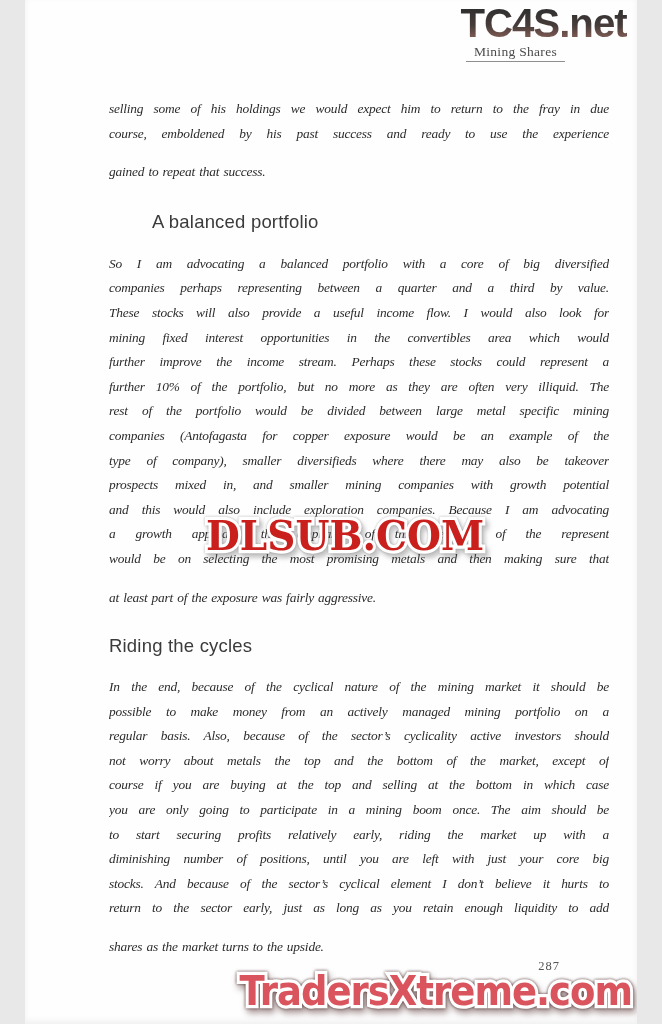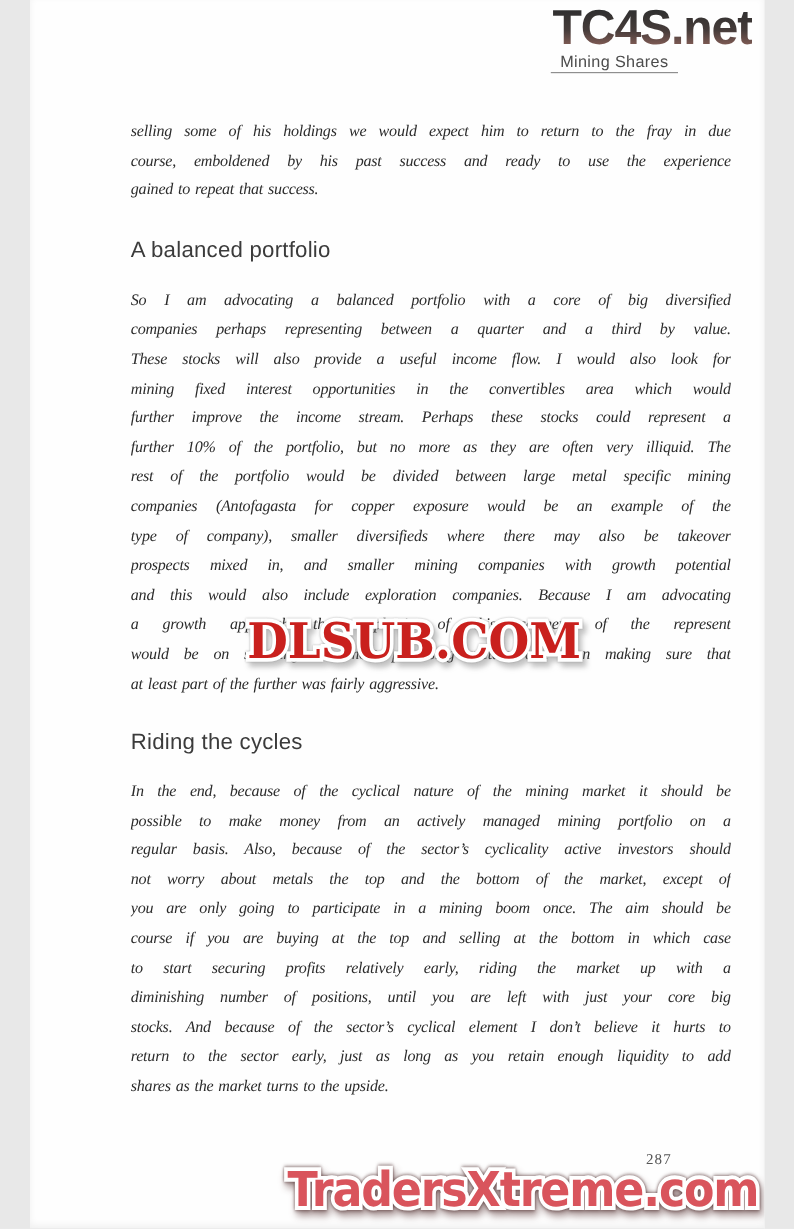--- a/index.html
+++ b/index.html
@@ -30,21 +30,21 @@
     background: linear-gradient(180deg, #2f2f2f 18%, #463c3a 55%, #8c625a 88%, #9a6c63 100%);
     -webkit-background-clip: text;
     background-clip: text;
     color: transparent;
     line-height: 46px;
   }
   .tagline {
     position: absolute;
     top: 44px;
     right: 72px;
-    font-family: Liberation Sans, sans-serif;
+    font-family: Liberation Serif, serif;
     font-size: 13.5px;
     color: #4c4c4c;
     padding: 0 8px 1px 8px;
     border-bottom: 1px solid #8f8f8f;
     letter-spacing: 0.3px;
     white-space: nowrap;
   }
 
   
   .content {
@@ -56,29 +56,29 @@
   .para { font-size: 13.4px; letter-spacing: -0.2px; word-spacing: 1px; }
   .pline {
     text-align: justify;
     text-align-last: justify;
     line-height: 24.6px;
     height: 24.6px;
     overflow: hidden;
     white-space: normal;
     font-style: italic;
   }
-  .pline-last { text-align-last: left; }
+  .pline-last { text-align-last: left; margin-top: 14px; }
   .section-heading {
     font-family: "Liberation Sans", "DejaVu Sans", sans-serif;
     font-weight: 400;
     font-size: 18.5px;
     color: #3b3b3b;
     letter-spacing: 0.2px;
   }
-  .heading-1 { margin-top: 26px; margin-bottom: 19px; }
+  .heading-1 { margin-top: 26px; margin-bottom: 19px; margin-left: 43px; }
   .heading-2 { margin-top: 25px; margin-bottom: 18px; }
 
   
   .watermark {
     position: absolute;
     left: 181px;
     top: 509px;
     width: 302px;
     height: 52px;
     display: flex;
@@ -150,32 +150,32 @@
         <div class="pline">mining fixed interest opportunities in the convertibles area which would</div>
         <div class="pline">further improve the income stream. Perhaps these stocks could represent a</div>
         <div class="pline">further 10% of the portfolio, but no more as they are often very illiquid. The</div>
         <div class="pline">rest of the portfolio would be divided between large metal specific mining</div>
         <div class="pline">companies (Antofagasta for copper exposure would be an example of the</div>
         <div class="pline">type of company), smaller diversifieds where there may also be takeover</div>
         <div class="pline">prospects mixed in, and smaller mining companies with growth potential</div>
         <div class="pline">and this would also include exploration companies. Because I am advocating</div>
         <div class="pline">a growth approach the emphasis of this segment of the represent</div>
         <div class="pline">would be on selecting the most promising metals and then making sure that</div>
-        <div class="pline pline-last">at least part of the further was fairly aggressive.</div>
+        <div class="pline pline-last">at least part of the exposure was fairly aggressive.</div>
       </div>
 
     <div class="section-heading heading-2">Riding the cycles</div>
 
     <div class="para">
         <div class="pline">In the end, because of the cyclical nature of the mining market it should be</div>
         <div class="pline">possible to make money from an actively managed mining portfolio on a</div>
         <div class="pline">regular basis. Also, because of the sector’s cyclicality active investors should</div>
         <div class="pline">not worry about metals the top and the bottom of the market, except of</div>
+        <div class="pline">course if you are buying at the top and selling at the bottom in which case</div>
         <div class="pline">you are only going to participate in a mining boom once. The aim should be</div>
-        <div class="pline">course if you are buying at the top and selling at the bottom in which case</div>
         <div class="pline">to start securing profits relatively early, riding the market up with a</div>
         <div class="pline">diminishing number of positions, until you are left with just your core big</div>
         <div class="pline">stocks. And because of the sector’s cyclical element I don’t believe it hurts to</div>
         <div class="pline">return to the sector early, just as long as you retain enough liquidity to add</div>
         <div class="pline pline-last">shares as the market turns to the upside.</div>
       </div>
   </div>
 
   <div class="watermark">
     <span class="watermark-text">DLSUB.COM</span>

